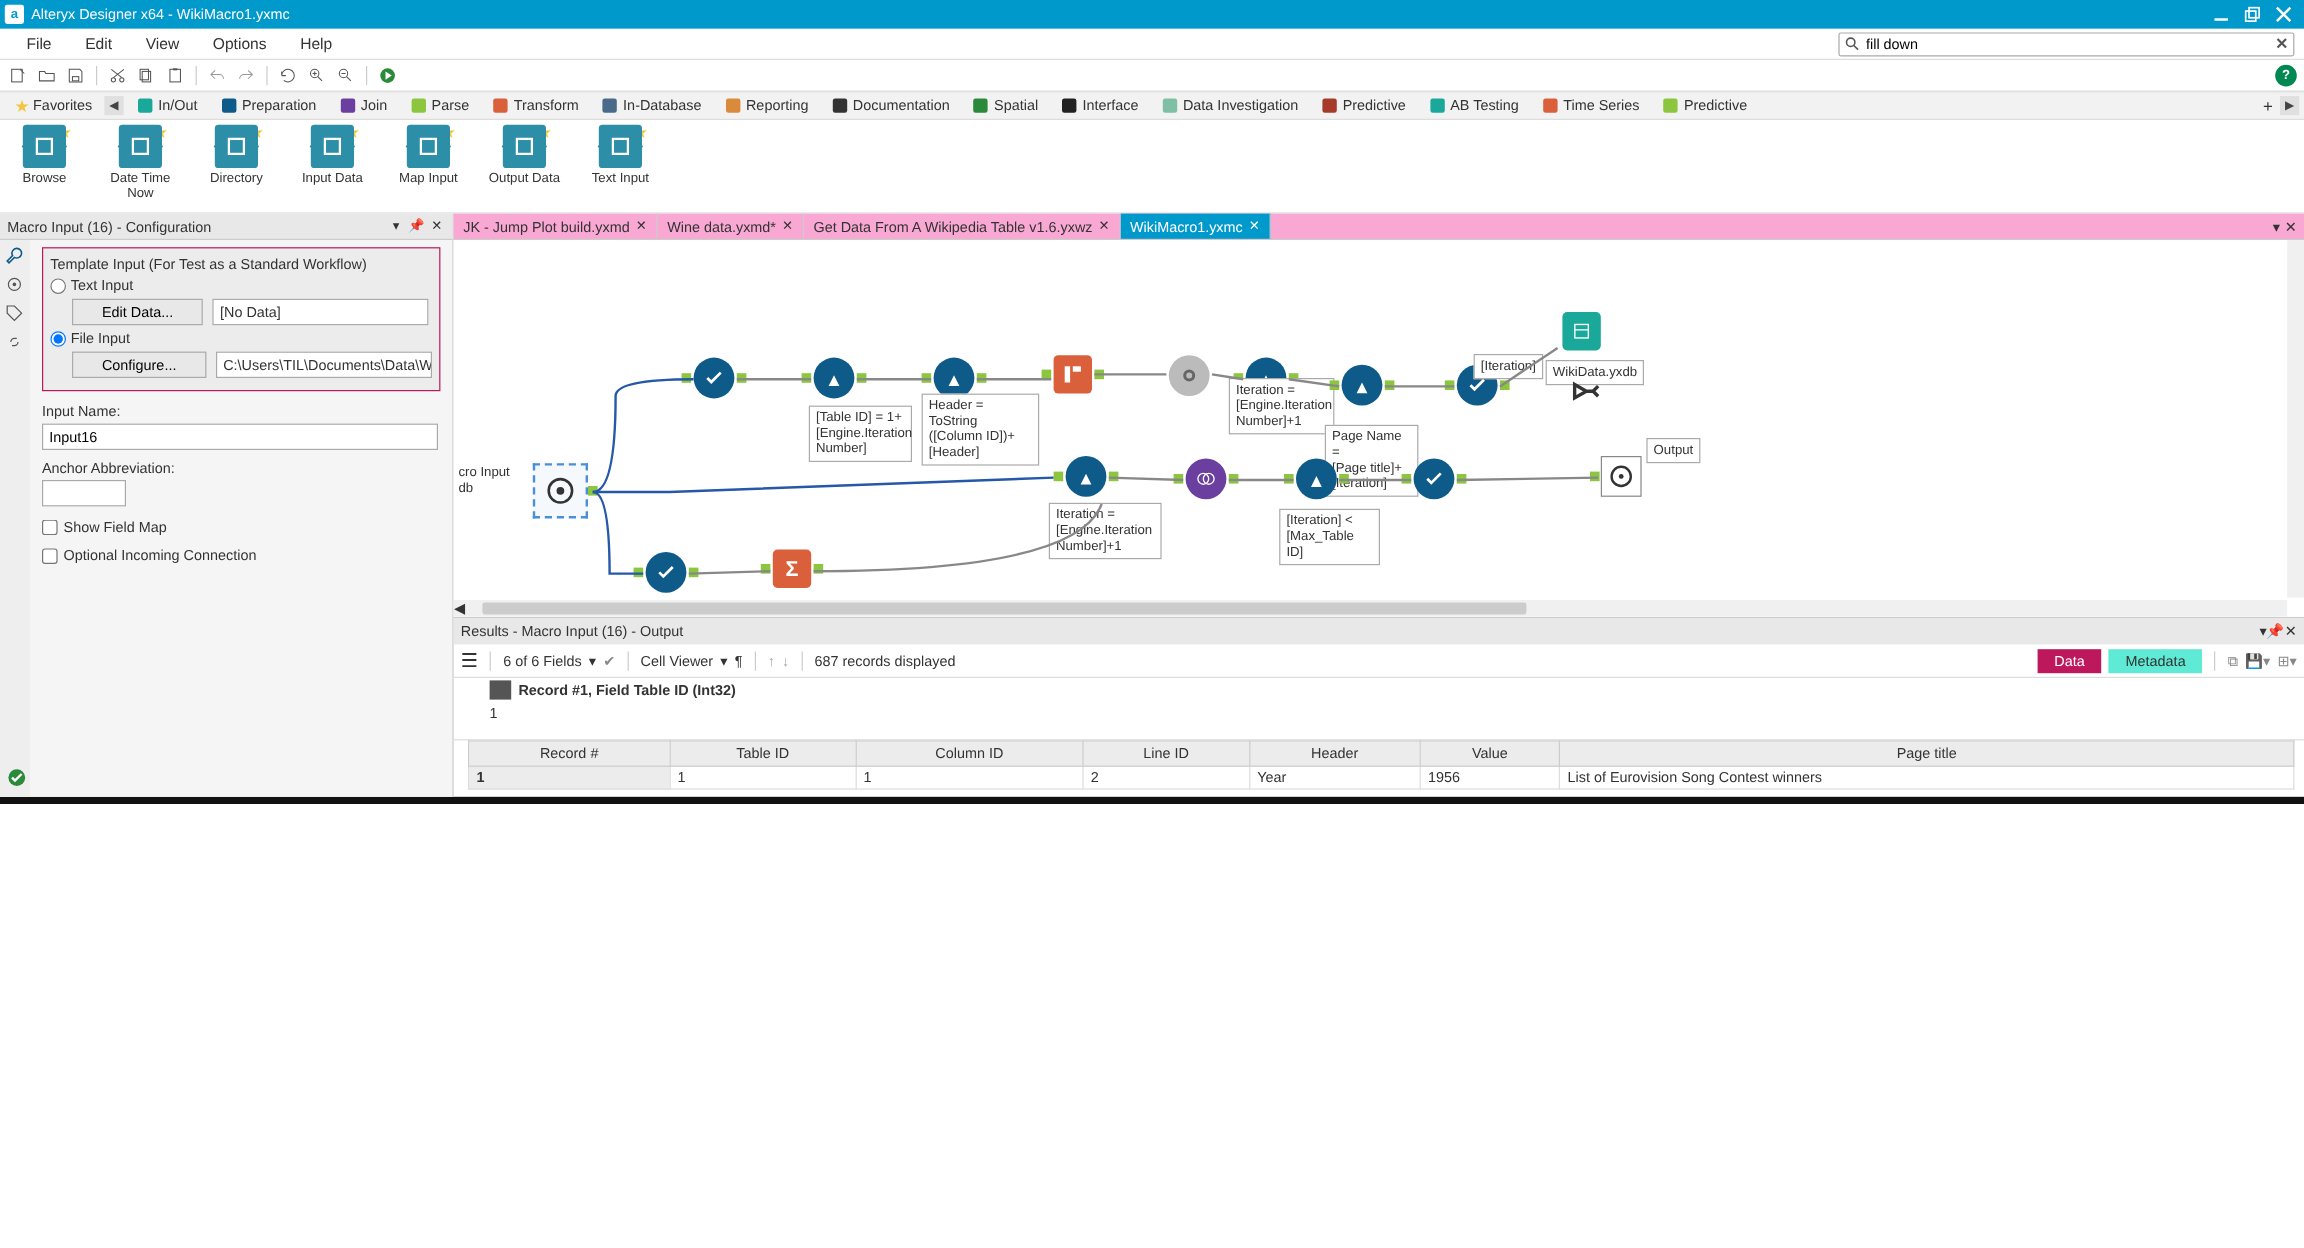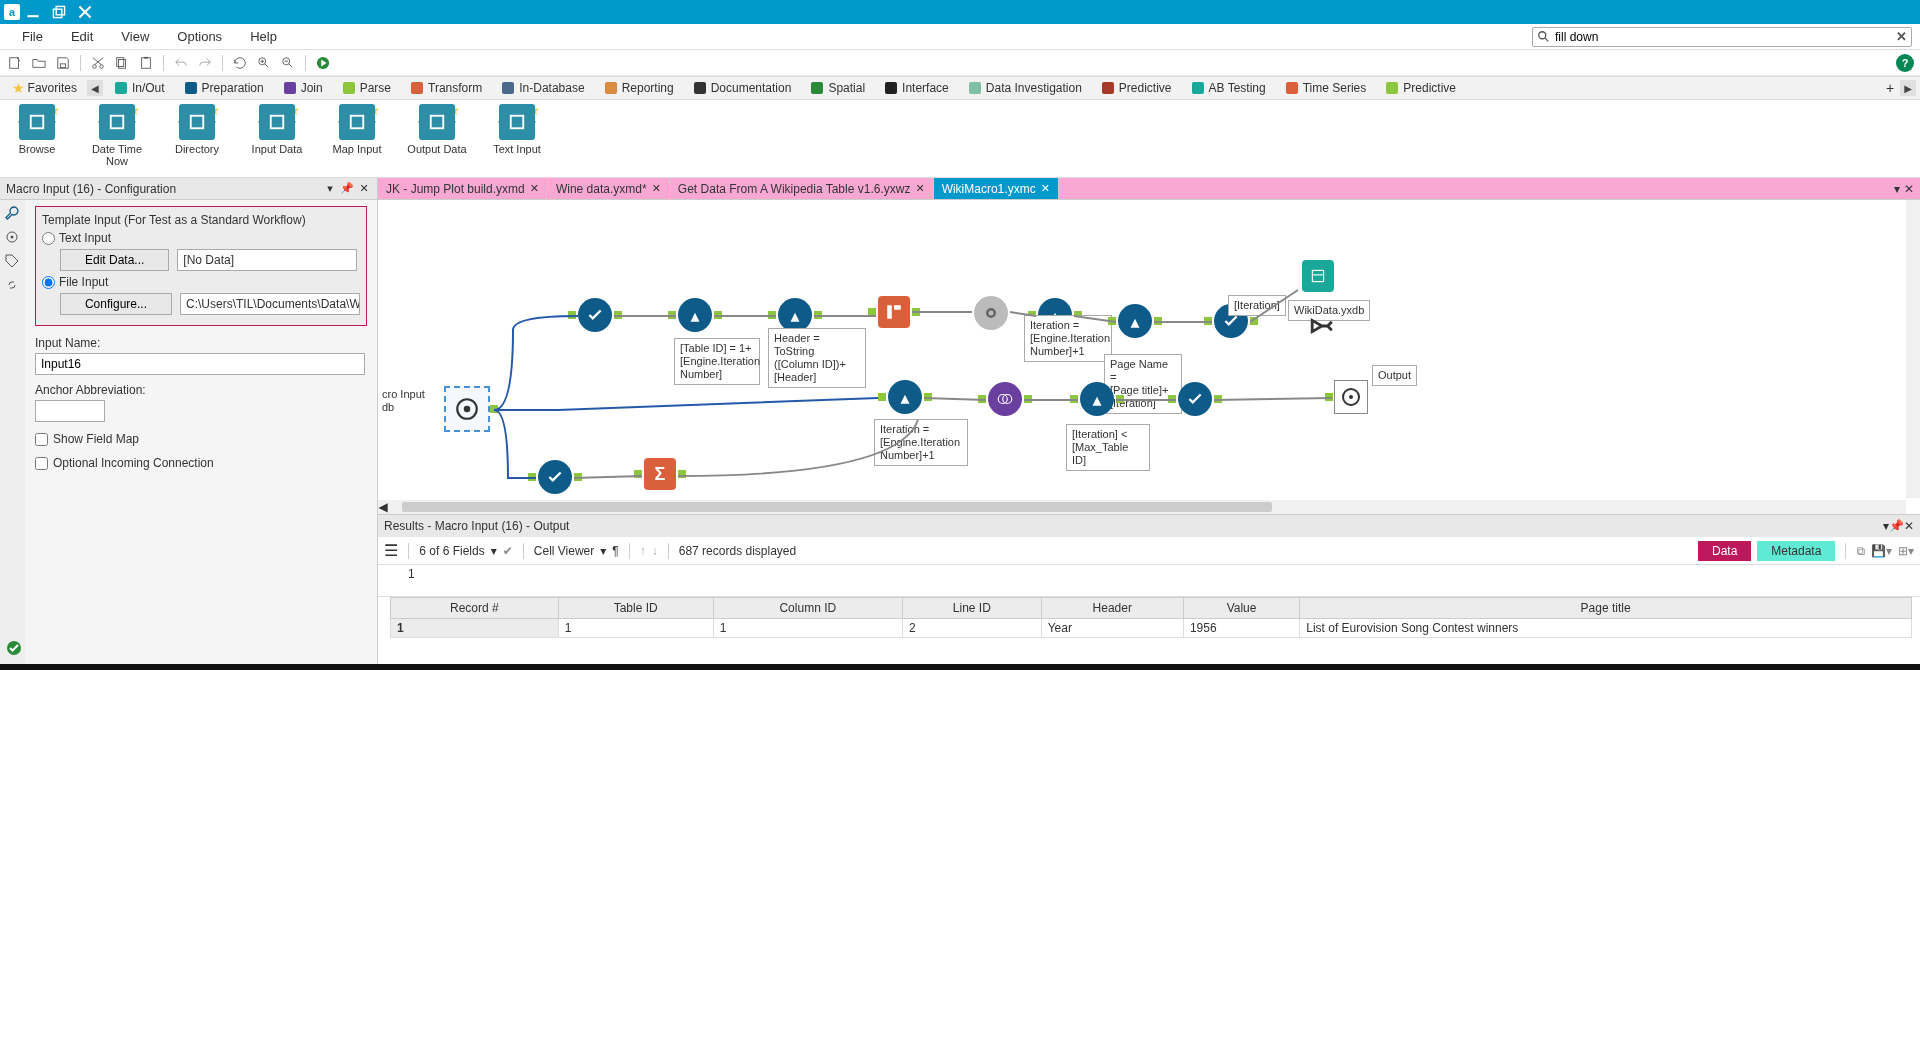--- a/index.html
+++ b/index.html
@@ -111,20 +111,21 @@
 
 .taskbar { height: 6px; background: #111; }
 
 svg { display: block; }
 </style>
 </head>
 <body>
 
 <div class="titlebar">
   <div class="logo">a</div>
+  <div class="title">Alteryx Designer x64 - WikiMacro1.yxmc</div>
   <div class="winbtns">
     <div class="winbtn">
         <svg viewBox="0 0 10 10">
           <line x1="1" y1="8" x2="9" y2="8" stroke="#fff" stroke-width="1.5"></line>
         </svg>
       </div>
     <div class="winbtn">
         <svg viewBox="0 0 10 10">
           <rect x="1" y="3" width="6" height="6" fill="none" stroke="#fff"></rect>
           <rect x="3" y="1" width="6" height="6" fill="none" stroke="#fff"></rect>
@@ -697,20 +698,24 @@
         <span style="color:#aaa">↓</span>
         <div class="sep"></div>
         <span class="lbl">687 records displayed</span>
         <div style="flex:1"></div>
         <div class="dbtn active">Data</div>
         <div class="dbtn inactive">Metadata</div>
         <div class="sep"></div>
         <span style="color:#888">⧉</span>
         <span style="color:#888">💾▾</span>
         <span style="color:#888">⊞▾</span>
+      </div>
+      <div class="recinfo">
+        <span style="width:18px;height:16px;background:#555;display:inline-block;margin-right:6px"></span>
+        <span>Record #1, Field Table ID (Int32)</span>
       </div>
       <div class="recval">1</div>
       <table>
         <thead>
             <tr id="rthead">
               <th>Record #</th>
               <th>Table ID</th>
               <th>Column ID</th>
               <th>Line ID</th>
               <th>Header</th>

